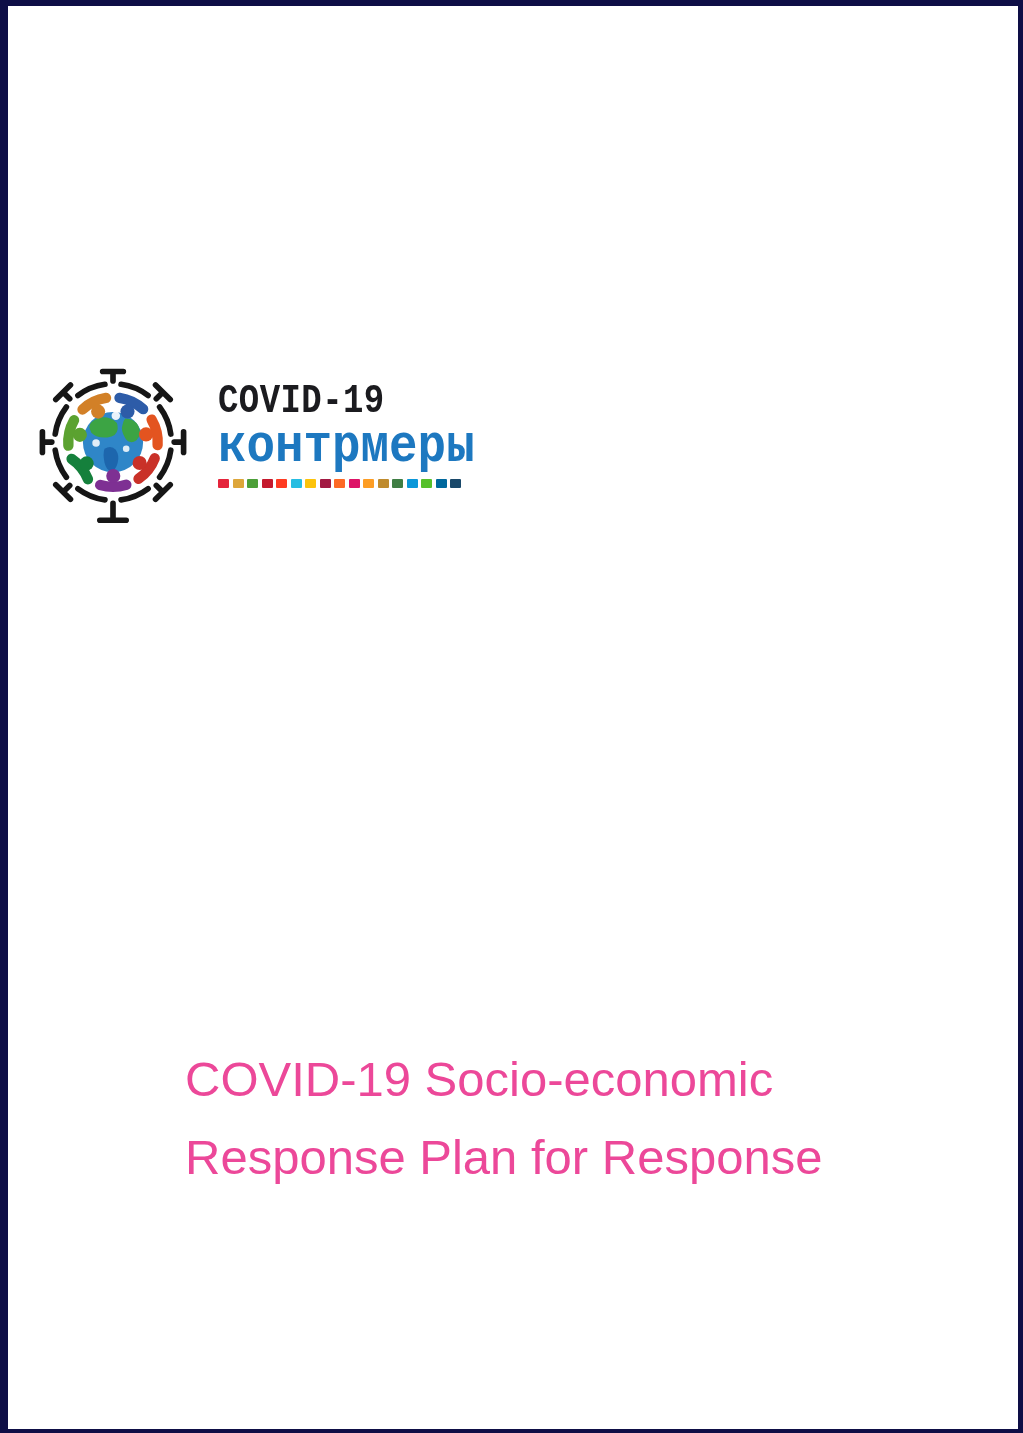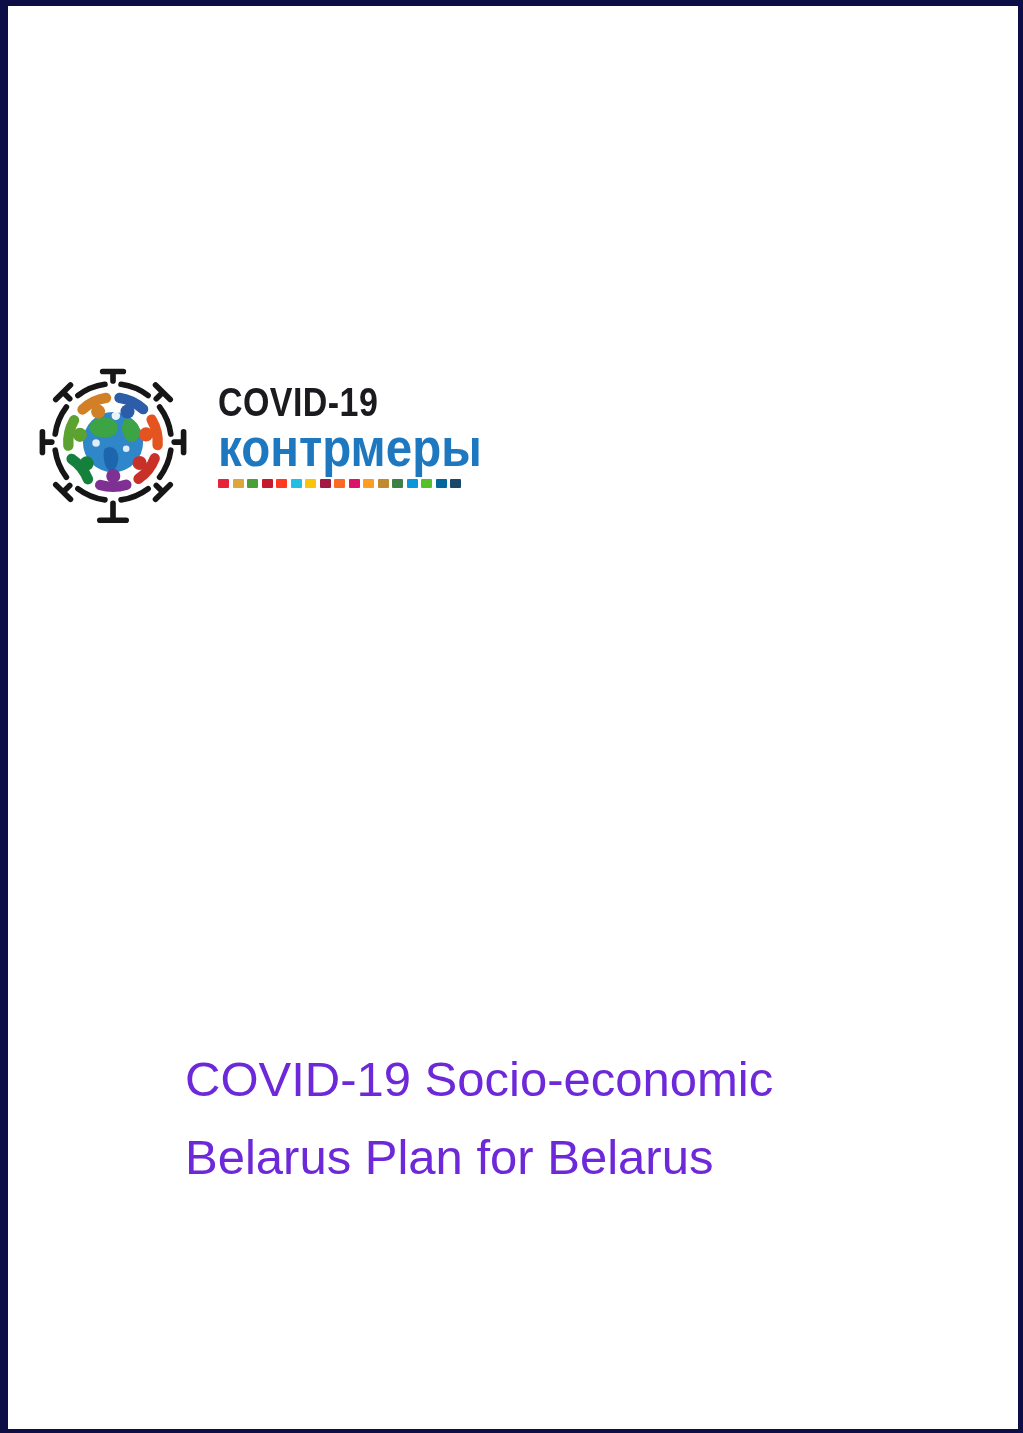--- a/index.html
+++ b/index.html
@@ -22,20 +22,21 @@
     left: 25px;   
     top: 356px;
     width: 160px;
     height: 164px;
   }
   .logo-text {
     position: absolute;
     left: 210px;  
     top: 379px;   
     width: 260px;
+    font-family: Liberation Mono, monospace;
   }
   .logo-line1 {
     font-size: 40px;
     font-weight: 700;
     line-height: 34px;
     letter-spacing: 0.5px;
     color: #1b1b1f;
     transform: scaleX(0.85);
     transform-origin: left center;
     white-space: nowrap;
@@ -84,21 +85,21 @@
     position: absolute;
     left: 177px;
     top: 1034px;
     white-space: nowrap;
   }
   .subtitle-line {
     font-size: 49px;
     font-weight: 400;
     line-height: 78px;
     letter-spacing: 0px;
-    color: #6d28d9;
+    color: #ec4899;
   }
 </style>
 </head>
 <body>
 
 <div class="page">
 
   <div>
 
     <svg class="logo-icon" viewBox="0 0 170 174" xmlns="http://www.w3.org/2000/svg">
@@ -177,16 +178,16 @@
           <span class="dash" style="background: rgb(86, 192, 43);"></span>
           <span class="dash" style="background: rgb(0, 104, 157);"></span>
           <span class="dash" style="background: rgb(25, 72, 106);"></span>
         </div>
     </div>
   </div>
 
 
   <div class="subtitle-block">
     <div class="subtitle-line">COVID-19 Socio-economic</div>
-    <div class="subtitle-line">Belarus Plan for Belarus</div>
+    <div class="subtitle-line">Response Plan for Response</div>
   </div>
 
 </div>
 
 </body></html>

